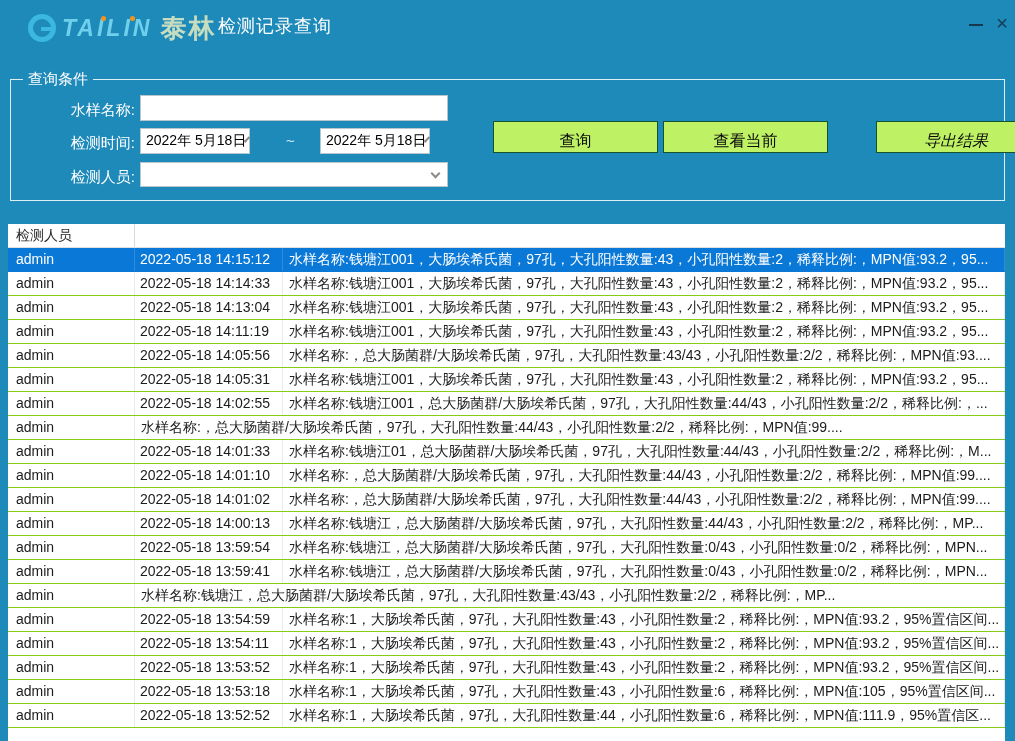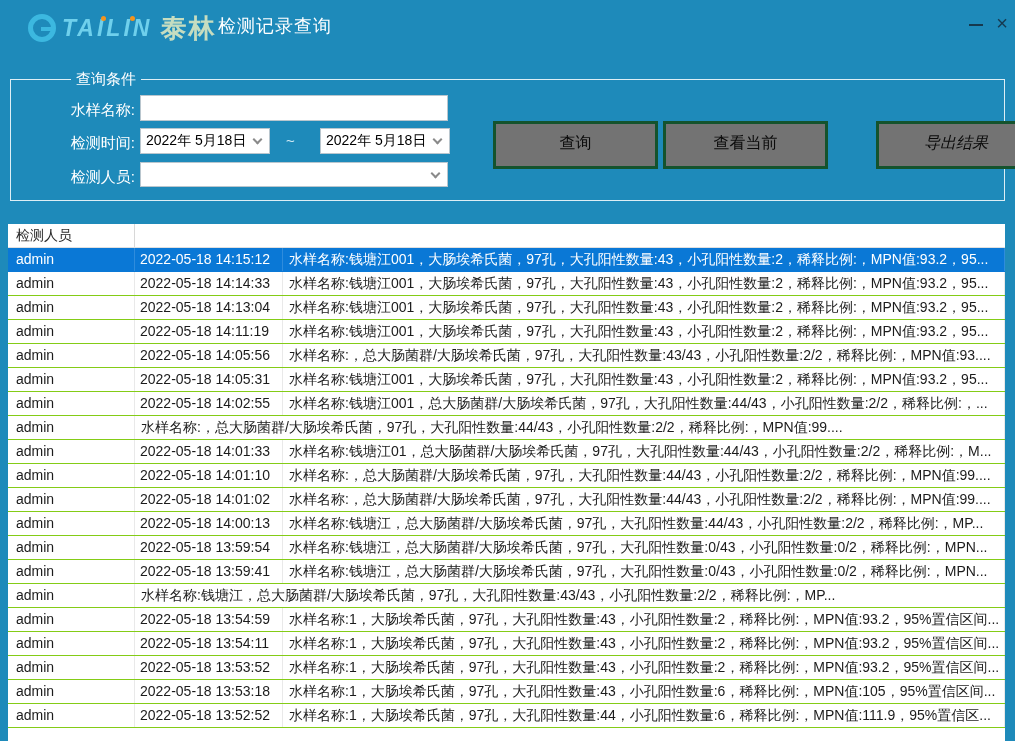--- a/index.html
+++ b/index.html
@@ -18,32 +18,32 @@
   .logo-text { position:relative; margin-left:6px; font-style:italic; font-weight:bold; font-size:23px; letter-spacing:3px; color:#6fd0ec; }
   .logo-dot { position:absolute; width:5px; height:5px; border-radius:50%; background:#f5941d; top:1px; }
   .logo-dot.d1 { left:39px; }
   .logo-dot.d2 { left:68px; }
   .logo-cn { margin-left:8px; font-weight:bold; font-size:26px; color:#fef9c3; opacity:.75; letter-spacing:2px; }
   .win-title { position:absolute; left:218px; top:14px; font-size:18px; color:#ffffff; letter-spacing:1px; }
   .btn-min { position:absolute; right:32px; top:24px; width:14px; height:2px; background:#16394f; cursor:pointer; }
   .btn-close { position:absolute; right:2px; top:10px; width:22px; height:26px; font-size:20px; line-height:26px; text-align:center; color:#16394f; cursor:pointer; }
   
   .groupbox { position:absolute; left:10px; top:79px; width:995px; height:122px; border:1px solid rgba(255,255,255,.85); }
-  .group-label { position:absolute; left:12px; top:-10px; padding:0 5px; background:#1e8aba; font-size:15px; color:#fff;margin-left:48px; }
+  .group-label { position:absolute; left:12px; top:-10px; padding:0 5px; background:#1e8aba; font-size:15px; color:#fff; }
   .form-label { position:absolute; left:30px; width:105px; text-align:right; font-size:15px; color:#fff; }
   .lbl1 { top:101px; } .lbl2 { top:134px; } .lbl3 { top:168px; }
   .text-input { position:absolute; left:140px; top:95px; width:308px; height:26px; border:1px solid #b9c6ce; background:#fff; font-size:14px; color:#000; padding:0 5px; font-family:inherit; }
-  .datepicker { position:absolute; top:128px; width:130px; height:26px; background:#fff; border:1px solid #b9c6ce; display:flex; align-items:center; cursor:pointer; }
+  .datepicker { position:absolute; top:128px; width:110px; height:26px; background:#fff; border:1px solid #b9c6ce; display:flex; align-items:center; cursor:pointer; }
   .dp1 { left:140px; } .dp2 { left:320px; }
   .dp-text { flex:1; font-size:14px; color:#000; padding-left:5px; white-space:nowrap; }
   .chev { width:7px; height:7px; border-right:2px solid #8a8a8a; border-bottom:2px solid #8a8a8a; transform:rotate(45deg); margin:-3px 8px 0 0; }
   .range-sep { position:absolute; left:286px; top:132px; font-size:15px; color:#d8eef7; }
   .combobox { position:absolute; left:140px; top:162px; width:308px; height:25px; background:#fff; border:1px solid #b9c6ce; display:flex; align-items:center; justify-content:flex-end; cursor:pointer; }
   .combo-value { flex:1; font-size:14px; color:#000; padding-left:5px; }
-  .action-btn { position:absolute; top:121px; height:48px; background:#737373; border:3px solid #14532d; color:#0b0b0b; font-size:16px; text-align:center; line-height:38px; cursor:pointer; }
+  .action-btn { position:absolute; top:121px; height:32px; background:#bef264; border:1px solid #14532d; color:#0b0b0b; font-size:16px; text-align:center; line-height:38px; cursor:pointer; }
   .btn-query { left:493px; width:165px; }
   .btn-view { left:663px; width:165px; }
   .btn-export { left:876px; width:160px;font-style:italic; }
   
   .table { position:absolute; left:8px; top:224px; width:997px; height:571px; background:#fff; overflow:hidden; }
   .thead { display:flex; height:24px; border-bottom:1px solid #e0e0e0; }
   .th { font-size:14px; color:#2a2a2a; line-height:23px; border-right:1px solid #d8d8d8; white-space:nowrap; overflow:hidden; cursor:pointer; }
   .trow { display:flex; height:24px; border-bottom:1px solid #84cc16; cursor:pointer; }
   .tcell { font-size:14px; color:#1b1b1b; line-height:23px; border-right:1px solid #e9e9e9; white-space:nowrap; overflow:hidden; text-overflow:ellipsis; }
   .c0 { width:127px; padding-left:8px; }

